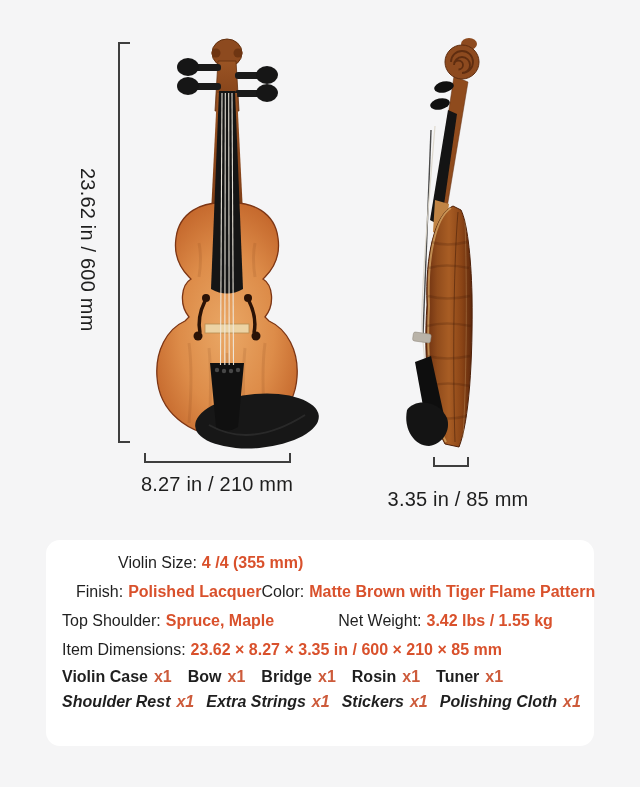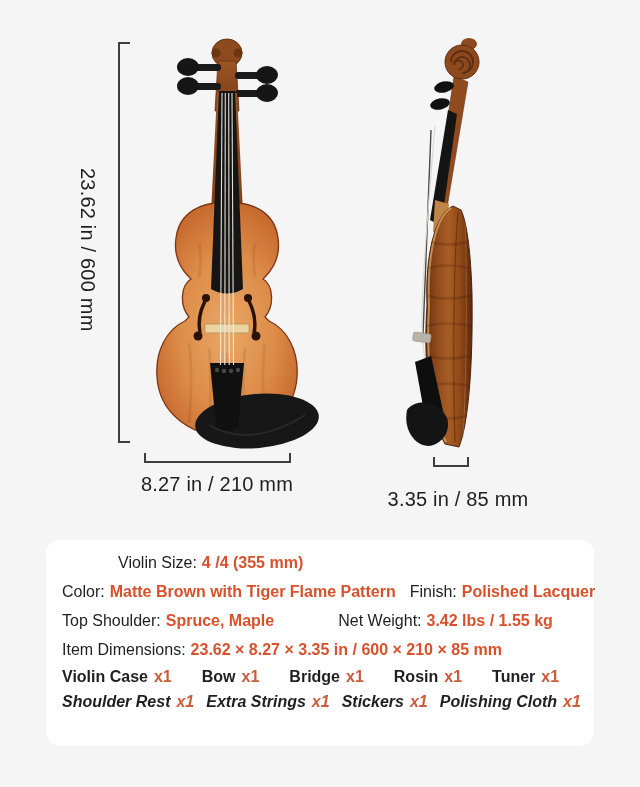--- a/index.html
+++ b/index.html
@@ -35,21 +35,21 @@
     font-size:16px;
   }
   .spec-row{display:flex;align-items:baseline;line-height:29px;white-space:nowrap;}
   .pair .label{font-weight:400;color:#1f1f1f;}
   .pair .value{font-weight:700;color:#d9512c;margin-left:5px;}
   .pair.gap-56{margin-left:56px;text-align:right;}
   .pair.gap-14{margin-left:14px;}
   .pair.gap-64{margin-left:64px;}
   .pkg-title{line-height:29px;margin-top:2px;}
   .pkg-row{display:flex;line-height:25px;white-space:nowrap;}
-  .pkg-row.r1{gap:30px;}
+  .pkg-row.r1{gap:16px;}
   .pkg-row.r2{gap:12px;font-style:italic;}
   .pkg-item .name{font-weight:700;color:#1f1f1f;}
   .pkg-item .qty{font-weight:700;color:#cd5b3b;margin-left:6px;}
 </style>
 </head>
 <body>
 
 <div class="page">
 
   <svg class="dim-lines" width="640" height="520" viewBox="0 0 640 520">
@@ -174,26 +174,26 @@
     <path d="M12 380 C 20 368, 44 370, 52 388 C 56 400, 48 414, 34 416 C 20 416, 8 400, 12 380 Z" fill="#141414"></path>
   </svg>
 
   <div class="spec-card">
     <div class="spec-row">
       <span class="pair gap-56">
         <span class="label">Violin Size:</span><span class="value">4 /4 (355 mm)</span>
       </span>
     </div>
     <div class="spec-row">
+      <span class="pair gap-14">
+        <span class="label">Finish:</span><span class="value">Polished Lacquer</span>
+      </span>
       <span class="pair">
         <span class="label">Color:</span><span class="value">Matte Brown with Tiger Flame Pattern</span>
       </span>
-      <span class="pair gap-14">
-        <span class="label">Finish:</span><span class="value">Polished Lacquer</span>
-      </span>
     </div>
     <div class="spec-row">
       <span class="pair">
         <span class="label">Top Shoulder:</span><span class="value">Spruce, Maple</span>
       </span>
       <span class="pair gap-64">
         <span class="label">Net Weight:</span><span class="value">3.42 lbs / 1.55 kg</span>
       </span>
     </div>
     <div class="spec-row">

